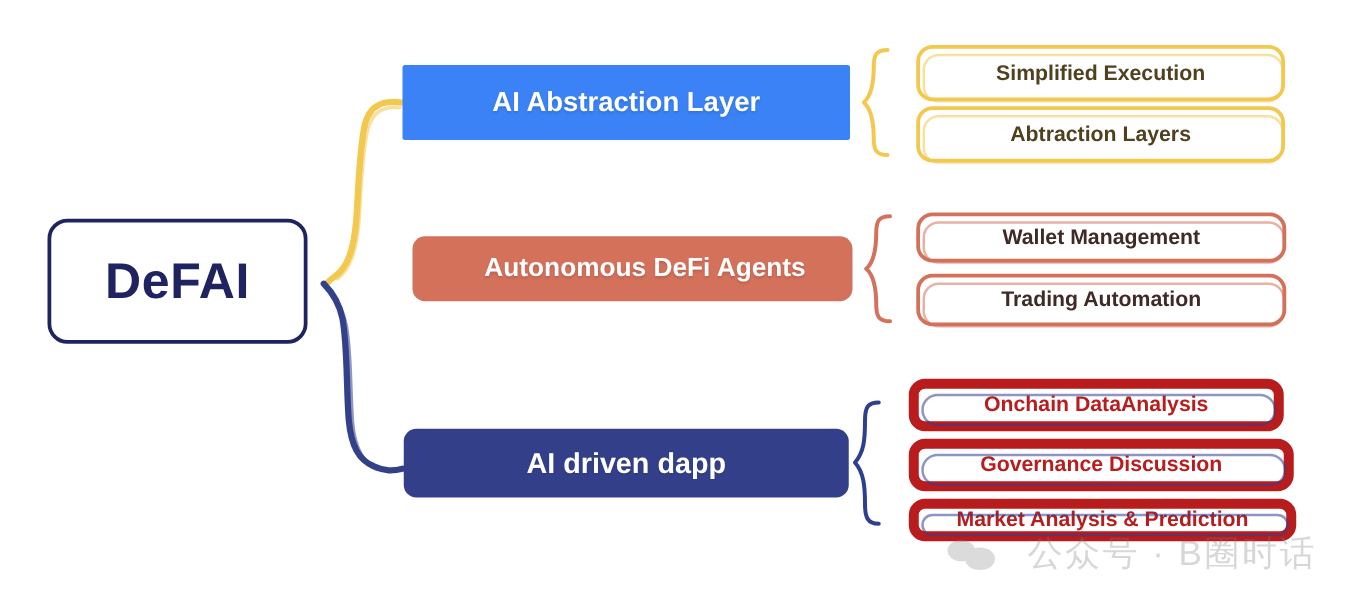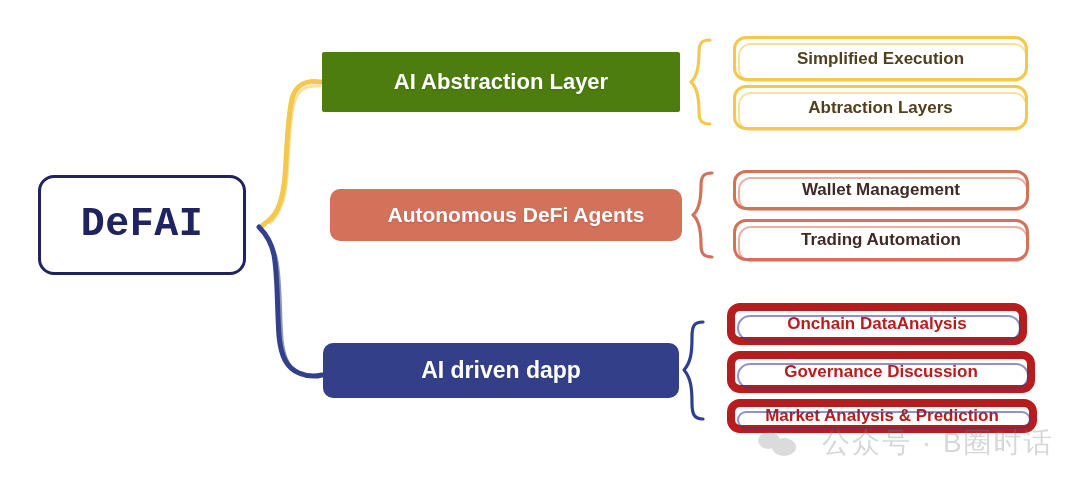--- a/index.html
+++ b/index.html
@@ -40,40 +40,39 @@
     align-items: center;
     justify-content: center;
     box-sizing: border-box;
   }
   .root-label {
     font-size: 40px;
     font-weight: bold;
     color: #1f2360;
     letter-spacing: 0.5px;
     line-height: 1;
-    font-family: Liberation Mono, monospace;
   }
 
   
   .branch-box {
     position: absolute;
     display: flex;
     align-items: center;
     justify-content: center;
     box-sizing: border-box;
     color: #ffffff;
     font-weight: bold;
     text-shadow: 0 1px 2px rgba(0,0,0,0.13);
   }
   .branch-yellow {
     left: 322px;
     top: 52px;
     width: 358px;
     height: 60px;
-    background: #4d7c0f;
+    background: #3b82f6;
     border-radius: 2px;
     font-size: 22px;
   }
   .branch-red {
     left: 330px;
     top: 189px;
     width: 352px;
     height: 52px;
     background: #d3715b;
     border-radius: 10px;

